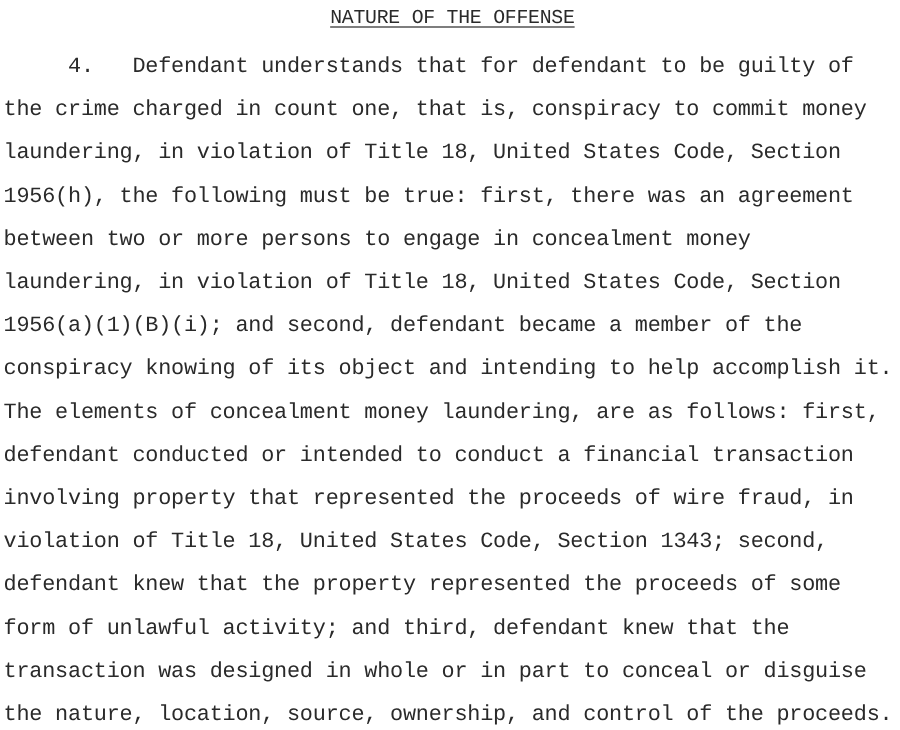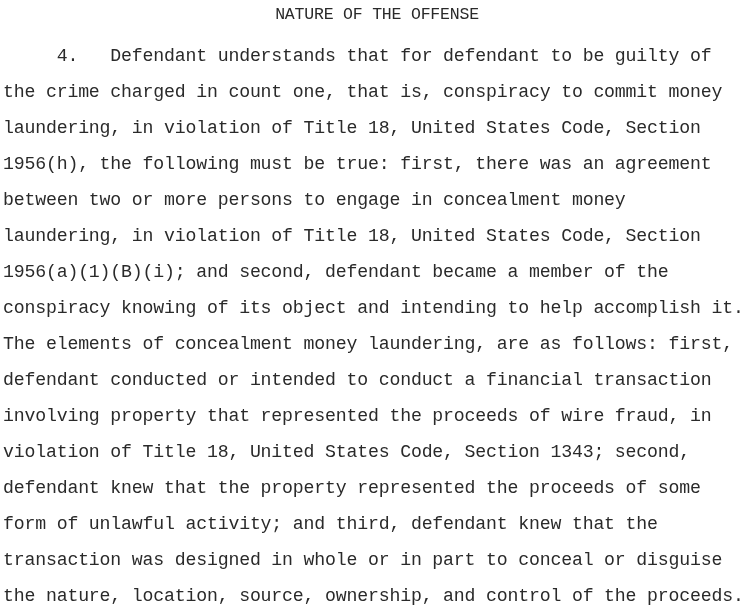--- a/index.html
+++ b/index.html
@@ -19,20 +19,21 @@
       position: absolute;
       top: 4px;
       left: 0;
       width: 754px;
       text-align: center;
       font-size: 16.5px;
       line-height: 22px;
       letter-spacing: -0.2px;
     }
     .heading span {
+      text-decoration: underline;
       text-underline-offset: 3px;
       text-decoration-thickness: 1px;
     }
     .body-lines {
       position: absolute;
       top: 38px;
       left: 3px;
       width: 760px;
     }
     .line {

